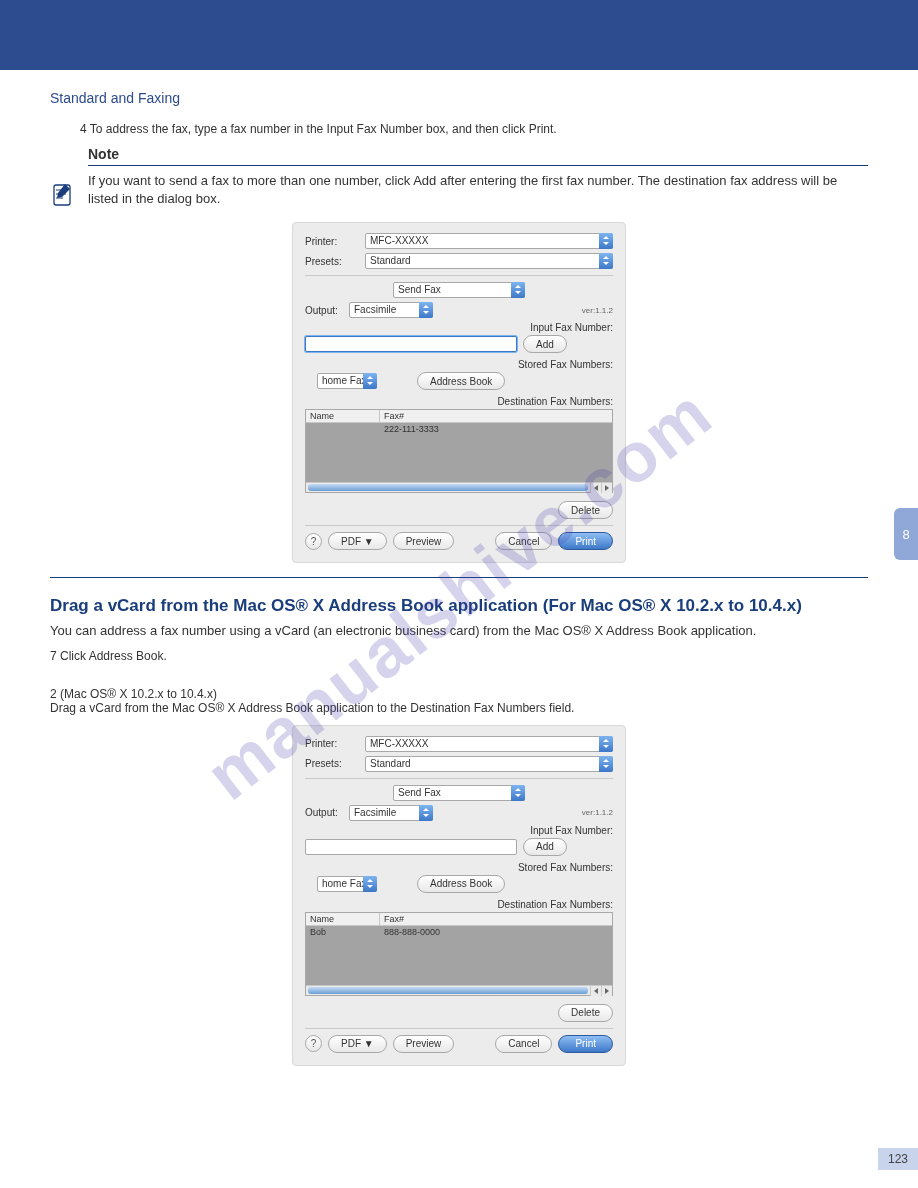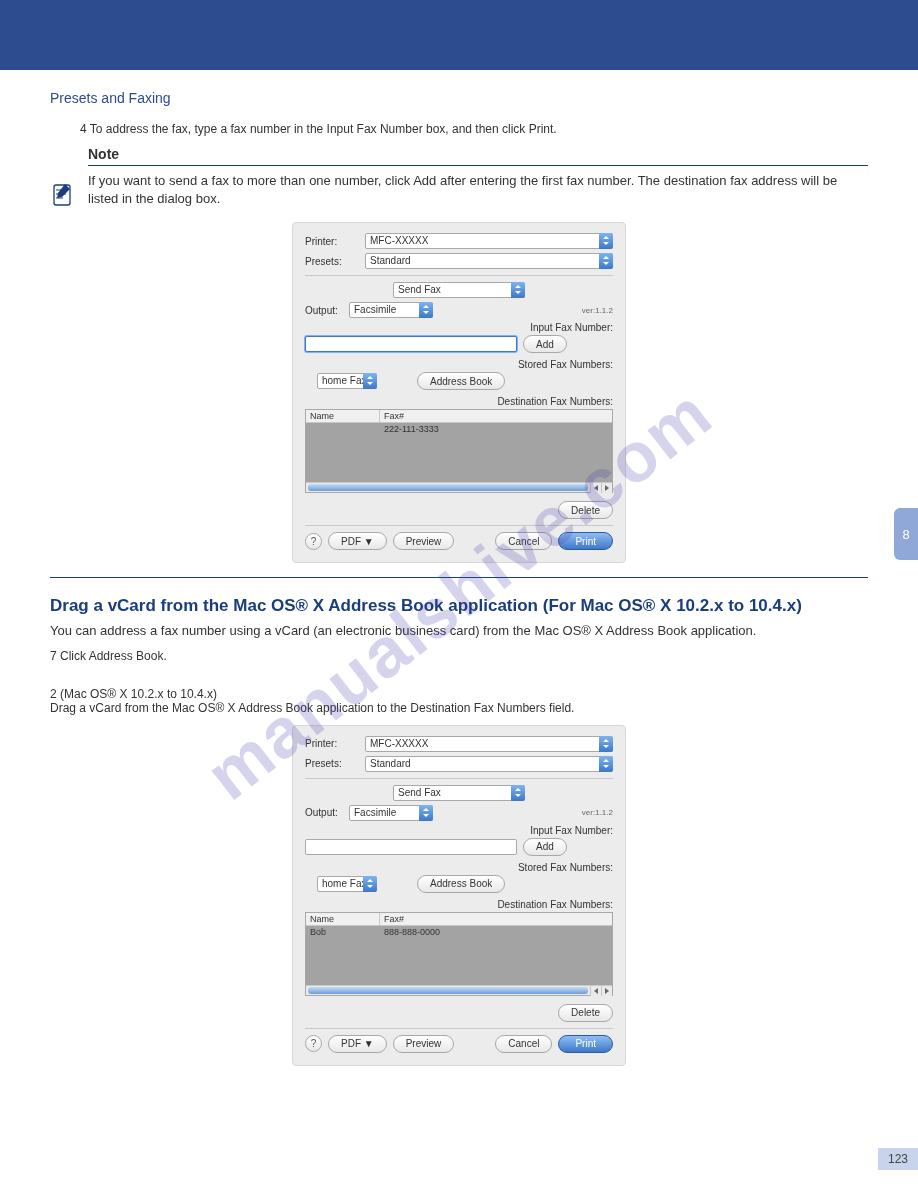--- a/index.html
+++ b/index.html
@@ -246,21 +246,21 @@
     letter-spacing: 2px;
     white-space: nowrap;
   }
 </style>
 </head>
 <body>
 
 <div class="top-bar"></div>
 
 <div class="content">
-  <div class="header-line">Presets and Faxing</div>
+  <div class="header-line">Standard and Faxing</div>
 
   <div class="step-text">
     <span>4 To address the fax, type a fax number in the Input Fax Number box, and then click Print.</span>
   </div>
 
   <div class="note-block">
     <span class="note-icon">
       <svg viewBox="0 0 26 26">
         <rect x="4" y="3" width="16" height="20" rx="2" fill="none" stroke="#1a3d7c" stroke-width="1.3"></rect>
         <path d="M6 8h10M6 12h10M6 16h7" stroke="#1a3d7c" stroke-width="1"></path>

